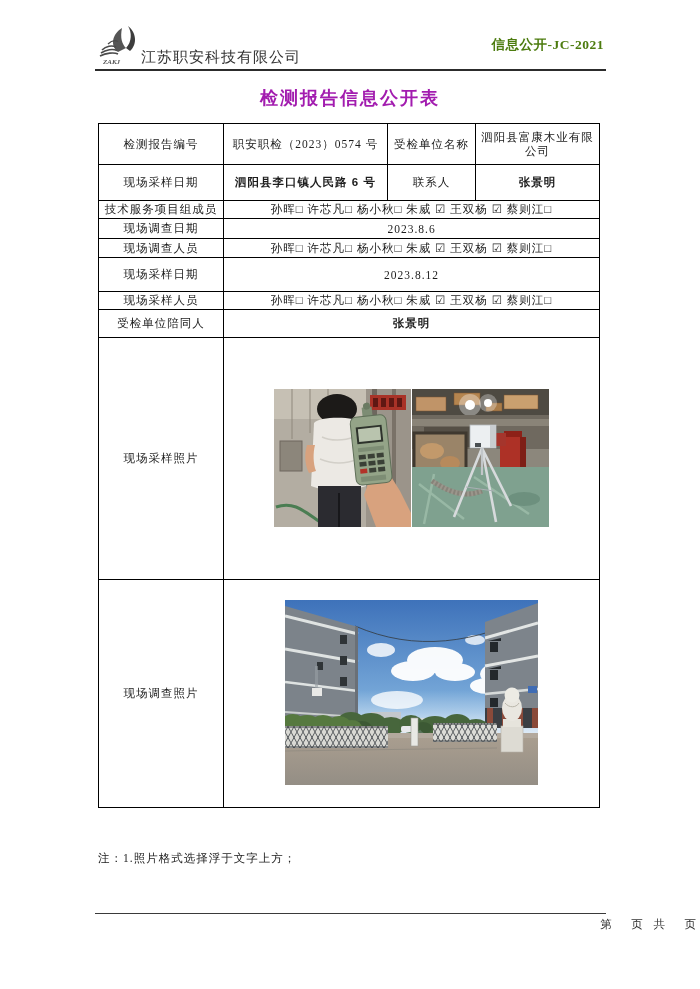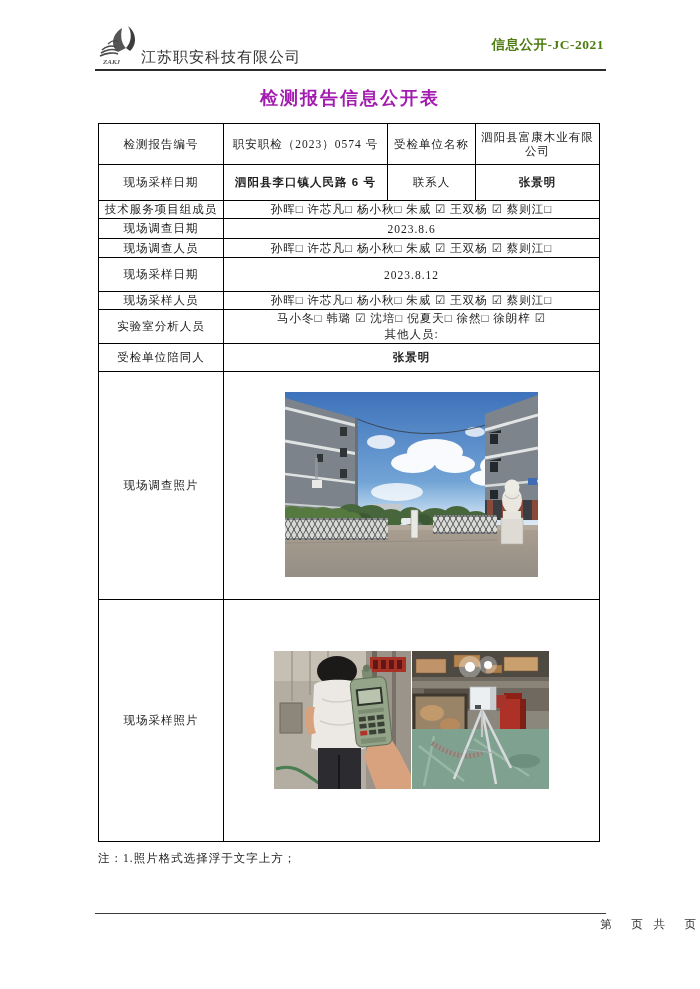--- a/index.html
+++ b/index.html
@@ -130,30 +130,118 @@
       <td class="val-left" colspan="3">孙晖□ 许芯凡□ 杨小秋□ 朱威 ☑ 王双杨 ☑ 蔡则江□</td>
     </tr>
     <tr style="height:34px">
       <td class="lbl">现场采样日期</td>
       <td class="val-center" colspan="3">2023.8.12</td>
     </tr>
     <tr style="height:18px">
       <td class="lbl">现场采样人员</td>
       <td class="val-left" colspan="3">孙晖□ 许芯凡□ 杨小秋□ 朱威 ☑ 王双杨 ☑ 蔡则江□</td>
     </tr>
-    <tr style="height:31px">
-      <td class="lbl">实验室分析人员</td>
-      <td class="lab-lines" colspan="3">
-        <div>马小冬□ 韩璐 ☑ 沈培□ 倪夏天□ 徐然□ 徐朗梓 ☑</div>
-        <div>其他人员:</div>
-      </td>
-    </tr>
     <tr style="height:28px">
       <td class="lbl">受检单位陪同人</td>
       <td class="escort-val" colspan="3">张景明</td>
+    </tr>
+
+    <tr style="height:242px">
+      <td class="lbl">现场采样照片</td>
+      <td class="photo-cell" colspan="3">
+        <span class="photo-wrap">
+        <svg width="275" height="138" viewBox="0 0 275 138">
+
+          <rect x="0" y="0" width="137" height="138" fill="#b3ada2"></rect>
+          <rect x="0" y="0" width="137" height="30" fill="#c6c0b4"></rect>
+          <rect x="92" y="0" width="45" height="138" fill="#9b948a"></rect>
+          <rect x="98" y="0" width="5" height="112" fill="#6e675e"></rect>
+          <rect x="118" y="0" width="4" height="100" fill="#7a7268"></rect>
+          <path d="M18,0 V50 M36,0 V44 M54,0 V40" stroke="#8f887c" stroke-width="1"></path>
+          <rect x="96" y="6" width="36" height="15" fill="#a93227"></rect>
+          <g fill="#5f1813">
+            <rect x="99" y="9" width="5" height="9"></rect>
+                  <rect x="107" y="9" width="5" height="9"></rect>
+            <rect x="115" y="9" width="5" height="9"></rect>
+                  <rect x="123" y="9" width="5" height="9"></rect>
+          </g>
+          <rect x="6" y="52" width="22" height="30" fill="#8c867b" stroke="#6e675e" stroke-width="1"></rect>
+          <path d="M2,118 C20,112 30,122 46,133" stroke="#4a7d52" stroke-width="3" fill="none"></path>
+
+          <ellipse cx="63" cy="20" rx="20" ry="15" fill="#1c1a18"></ellipse>
+          <path d="M40,34 C45,27 82,27 88,34 L92,97 C74,103 52,103 37,97 Z" fill="#ece9e4"></path>
+          <path d="M48,48 C56,52 70,52 80,48 M46,70 C58,75 72,75 84,70" stroke="#d2cfc8" stroke-width="1.4" fill="none"></path>
+          <rect x="44" y="97" width="43" height="41" fill="#2b2b30"></rect>
+          <path d="M65,104 V138" stroke="#17171a" stroke-width="2"></path>
+          <path d="M33,56 C30,66 31,76 35,84 L42,82 C39,74 39,64 41,56 Z" fill="#d8a27e"></path>
+
+          <polygon points="137,138 102,138 90,106 98,84 116,86 126,102 137,124" fill="#d8a27e"></polygon>
+          <ellipse cx="100" cy="88" rx="6" ry="10" fill="#d8a27e" transform="rotate(-20 100 88)"></ellipse>
+
+          <g transform="rotate(-6 96 60)">
+            <rect x="92" y="18" width="10" height="12" fill="#7d8d74"></rect>
+            <circle cx="97" cy="17" r="3.5" fill="#6a7a62"></circle>
+            <rect x="79" y="27" width="36" height="68" rx="6" fill="#94a488" stroke="#5f6f58" stroke-width="1"></rect>
+            <rect x="84" y="37" width="26" height="17" fill="#2e332c"></rect>
+            <rect x="86" y="39" width="22" height="13" fill="#b9c4ae"></rect>
+            <rect x="84" y="58" width="26" height="4" fill="#7d8d74"></rect>
+            <g fill="#3a4036">
+              <rect x="84" y="65" width="7" height="4.5"></rect>
+                    <rect x="93" y="65" width="7" height="4.5"></rect>
+                    <rect x="102" y="65" width="7" height="4.5"></rect>
+              <rect x="84" y="72" width="7" height="4.5"></rect>
+                    <rect x="93" y="72" width="7" height="4.5"></rect>
+                    <rect x="102" y="72" width="7" height="4.5"></rect>
+              <rect x="93" y="79" width="7" height="4.5"></rect>
+                    <rect x="102" y="79" width="7" height="4.5"></rect>
+            </g>
+            <rect x="84" y="79" width="7" height="4.5" fill="#b23228"></rect>
+            <rect x="84" y="87" width="25" height="5" fill="#7d8d74"></rect>
+          </g>
+
+          <rect x="138" y="0" width="137" height="138" fill="#8c877c"></rect>
+          <rect x="138" y="0" width="137" height="26" fill="#4e4a42"></rect>
+          <g stroke="#7d5531" stroke-width="0.5">
+            <rect x="142" y="8" width="30" height="14" fill="#c09468"></rect>
+            <rect x="180" y="4" width="26" height="12" fill="#b5854f"></rect>
+            <rect x="230" y="6" width="34" height="14" fill="#caa06f"></rect>
+            <rect x="212" y="14" width="16" height="8" fill="#a97c49"></rect>
+          </g>
+          <circle cx="196" cy="16" r="11" fill="#ffffff" opacity="0.35"></circle>
+          <circle cx="196" cy="16" r="5" fill="#ffffff"></circle>
+          <circle cx="214" cy="14" r="9" fill="#ffffff" opacity="0.3"></circle>
+          <circle cx="214" cy="14" r="4" fill="#ffffff"></circle>
+          <rect x="138" y="26" width="137" height="34" fill="#6f695f"></rect>
+          <rect x="138" y="30" width="137" height="7" fill="#8a8478"></rect>
+          <rect x="150" y="38" width="62" height="20" fill="#554f46"></rect>
+
+          <rect x="140" y="44" width="52" height="46" fill="#9a8468" stroke="#3f382f" stroke-width="3"></rect>
+          <ellipse cx="158" cy="62" rx="12" ry="8" fill="#c2996b"></ellipse>
+          <ellipse cx="176" cy="74" rx="10" ry="7" fill="#b78a5c"></ellipse>
+
+          <rect x="230" y="42" width="18" height="8" fill="#8d2118"></rect>
+          <rect x="226" y="48" width="26" height="38" fill="#ad3126"></rect>
+          <rect x="246" y="48" width="6" height="38" fill="#7e1f16"></rect>
+
+          <rect x="138" y="78" width="137" height="60" fill="#7fa18f"></rect>
+          <path d="M145,95 L190,130 M200,88 L255,125 M160,85 L150,135" stroke="#a3c2ae" stroke-width="2.5" opacity="0.7" fill="none"></path>
+          <ellipse cx="250" cy="110" rx="16" ry="7" fill="#6d907e"></ellipse>
+          <path d="M158,92 C175,103 190,109 208,102" stroke="#9b968c" stroke-width="5" fill="none"></path>
+          <path d="M158,92 C175,103 190,109 208,102" stroke="#7a766c" stroke-width="5" stroke-dasharray="2,2" fill="none" opacity="0.6"></path>
+
+          <rect x="222" y="44" width="10" height="13" fill="#a5352c"></rect>
+          <rect x="196" y="36" width="26" height="23" fill="#eceff1" stroke="#b5babd" stroke-width="0.8"></rect>
+          <rect x="216" y="36" width="6" height="23" fill="#c9cdd0"></rect>
+          <rect x="201" y="54" width="6" height="4" fill="#4a4f52"></rect>
+          <path d="M208,59 L180,128 M208,59 L222,133 M208,59 L237,117" stroke="#d7dadc" stroke-width="2.6" fill="none"></path>
+          <path d="M208,59 L208,86" stroke="#c2c6c9" stroke-width="2.2"></path>
+          <path d="M192,98 L220,102" stroke="#aab0b4" stroke-width="1" fill="none"></path>
+        </svg>
+        </span>
+      </td>
     </tr>
 
     <tr style="height:228px">
       <td class="lbl">现场调查照片</td>
       <td class="photo-cell" colspan="3">
         <span class="photo-wrap">
         <svg width="253" height="185" viewBox="0 0 253 185">
           <defs>
             <linearGradient id="sky" x1="0" y1="0" x2="0" y2="1">
               <stop offset="0" stop-color="#3e72ba"></stop>
@@ -266,115 +354,20 @@
             <rect x="216" y="126" width="22" height="26" fill="#dddbd3" stroke="#b4b1a7" stroke-width="0.6"></rect>
             <rect x="218" y="119" width="18" height="8" fill="#e6e4dc"></rect>
             <ellipse cx="227" cy="108" rx="10" ry="13" fill="#e9e7e0"></ellipse>
             <circle cx="227" cy="95" r="7.5" fill="#ecebe4"></circle>
             <path d="M220,103 C224,108 231,108 234,103" stroke="#b9b6aa" stroke-width="1" fill="none"></path>
           </g>
         </svg>
         </span>
       </td>
     </tr>
-
-    <tr style="height:242px">
-      <td class="lbl">现场采样照片</td>
-      <td class="photo-cell" colspan="3">
-        <span class="photo-wrap">
-        <svg width="275" height="138" viewBox="0 0 275 138">
-
-          <rect x="0" y="0" width="137" height="138" fill="#b3ada2"></rect>
-          <rect x="0" y="0" width="137" height="30" fill="#c6c0b4"></rect>
-          <rect x="92" y="0" width="45" height="138" fill="#9b948a"></rect>
-          <rect x="98" y="0" width="5" height="112" fill="#6e675e"></rect>
-          <rect x="118" y="0" width="4" height="100" fill="#7a7268"></rect>
-          <path d="M18,0 V50 M36,0 V44 M54,0 V40" stroke="#8f887c" stroke-width="1"></path>
-          <rect x="96" y="6" width="36" height="15" fill="#a93227"></rect>
-          <g fill="#5f1813">
-            <rect x="99" y="9" width="5" height="9"></rect>
-                  <rect x="107" y="9" width="5" height="9"></rect>
-            <rect x="115" y="9" width="5" height="9"></rect>
-                  <rect x="123" y="9" width="5" height="9"></rect>
-          </g>
-          <rect x="6" y="52" width="22" height="30" fill="#8c867b" stroke="#6e675e" stroke-width="1"></rect>
-          <path d="M2,118 C20,112 30,122 46,133" stroke="#4a7d52" stroke-width="3" fill="none"></path>
-
-          <ellipse cx="63" cy="20" rx="20" ry="15" fill="#1c1a18"></ellipse>
-          <path d="M40,34 C45,27 82,27 88,34 L92,97 C74,103 52,103 37,97 Z" fill="#ece9e4"></path>
-          <path d="M48,48 C56,52 70,52 80,48 M46,70 C58,75 72,75 84,70" stroke="#d2cfc8" stroke-width="1.4" fill="none"></path>
-          <rect x="44" y="97" width="43" height="41" fill="#2b2b30"></rect>
-          <path d="M65,104 V138" stroke="#17171a" stroke-width="2"></path>
-          <path d="M33,56 C30,66 31,76 35,84 L42,82 C39,74 39,64 41,56 Z" fill="#d8a27e"></path>
-
-          <polygon points="137,138 102,138 90,106 98,84 116,86 126,102 137,124" fill="#d8a27e"></polygon>
-          <ellipse cx="100" cy="88" rx="6" ry="10" fill="#d8a27e" transform="rotate(-20 100 88)"></ellipse>
-
-          <g transform="rotate(-6 96 60)">
-            <rect x="92" y="18" width="10" height="12" fill="#7d8d74"></rect>
-            <circle cx="97" cy="17" r="3.5" fill="#6a7a62"></circle>
-            <rect x="79" y="27" width="36" height="68" rx="6" fill="#94a488" stroke="#5f6f58" stroke-width="1"></rect>
-            <rect x="84" y="37" width="26" height="17" fill="#2e332c"></rect>
-            <rect x="86" y="39" width="22" height="13" fill="#b9c4ae"></rect>
-            <rect x="84" y="58" width="26" height="4" fill="#7d8d74"></rect>
-            <g fill="#3a4036">
-              <rect x="84" y="65" width="7" height="4.5"></rect>
-                    <rect x="93" y="65" width="7" height="4.5"></rect>
-                    <rect x="102" y="65" width="7" height="4.5"></rect>
-              <rect x="84" y="72" width="7" height="4.5"></rect>
-                    <rect x="93" y="72" width="7" height="4.5"></rect>
-                    <rect x="102" y="72" width="7" height="4.5"></rect>
-              <rect x="93" y="79" width="7" height="4.5"></rect>
-                    <rect x="102" y="79" width="7" height="4.5"></rect>
-            </g>
-            <rect x="84" y="79" width="7" height="4.5" fill="#b23228"></rect>
-            <rect x="84" y="87" width="25" height="5" fill="#7d8d74"></rect>
-          </g>
-
-          <rect x="138" y="0" width="137" height="138" fill="#8c877c"></rect>
-          <rect x="138" y="0" width="137" height="26" fill="#4e4a42"></rect>
-          <g stroke="#7d5531" stroke-width="0.5">
-            <rect x="142" y="8" width="30" height="14" fill="#c09468"></rect>
-            <rect x="180" y="4" width="26" height="12" fill="#b5854f"></rect>
-            <rect x="230" y="6" width="34" height="14" fill="#caa06f"></rect>
-            <rect x="212" y="14" width="16" height="8" fill="#a97c49"></rect>
-          </g>
-          <circle cx="196" cy="16" r="11" fill="#ffffff" opacity="0.35"></circle>
-          <circle cx="196" cy="16" r="5" fill="#ffffff"></circle>
-          <circle cx="214" cy="14" r="9" fill="#ffffff" opacity="0.3"></circle>
-          <circle cx="214" cy="14" r="4" fill="#ffffff"></circle>
-          <rect x="138" y="26" width="137" height="34" fill="#6f695f"></rect>
-          <rect x="138" y="30" width="137" height="7" fill="#8a8478"></rect>
-          <rect x="150" y="38" width="62" height="20" fill="#554f46"></rect>
-
-          <rect x="140" y="44" width="52" height="46" fill="#9a8468" stroke="#3f382f" stroke-width="3"></rect>
-          <ellipse cx="158" cy="62" rx="12" ry="8" fill="#c2996b"></ellipse>
-          <ellipse cx="176" cy="74" rx="10" ry="7" fill="#b78a5c"></ellipse>
-
-          <rect x="230" y="42" width="18" height="8" fill="#8d2118"></rect>
-          <rect x="226" y="48" width="26" height="38" fill="#ad3126"></rect>
-          <rect x="246" y="48" width="6" height="38" fill="#7e1f16"></rect>
-
-          <rect x="138" y="78" width="137" height="60" fill="#7fa18f"></rect>
-          <path d="M145,95 L190,130 M200,88 L255,125 M160,85 L150,135" stroke="#a3c2ae" stroke-width="2.5" opacity="0.7" fill="none"></path>
-          <ellipse cx="250" cy="110" rx="16" ry="7" fill="#6d907e"></ellipse>
-          <path d="M158,92 C175,103 190,109 208,102" stroke="#9b968c" stroke-width="5" fill="none"></path>
-          <path d="M158,92 C175,103 190,109 208,102" stroke="#7a766c" stroke-width="5" stroke-dasharray="2,2" fill="none" opacity="0.6"></path>
-
-          <rect x="222" y="44" width="10" height="13" fill="#a5352c"></rect>
-          <rect x="196" y="36" width="26" height="23" fill="#eceff1" stroke="#b5babd" stroke-width="0.8"></rect>
-          <rect x="216" y="36" width="6" height="23" fill="#c9cdd0"></rect>
-          <rect x="201" y="54" width="6" height="4" fill="#4a4f52"></rect>
-          <path d="M208,59 L180,128 M208,59 L222,133 M208,59 L237,117" stroke="#d7dadc" stroke-width="2.6" fill="none"></path>
-          <path d="M208,59 L208,86" stroke="#c2c6c9" stroke-width="2.2"></path>
-          <path d="M192,98 L220,102" stroke="#aab0b4" stroke-width="1" fill="none"></path>
-        </svg>
-        </span>
-      </td>
-    </tr>
   </tbody>
     </table>
 
   <div class="note">注：1.照片格式选择浮于文字上方；</div>
 
   <div class="footer-rule"></div>
   <div class="footer-text">第　页 共　页</div>
 
 </div>
 

